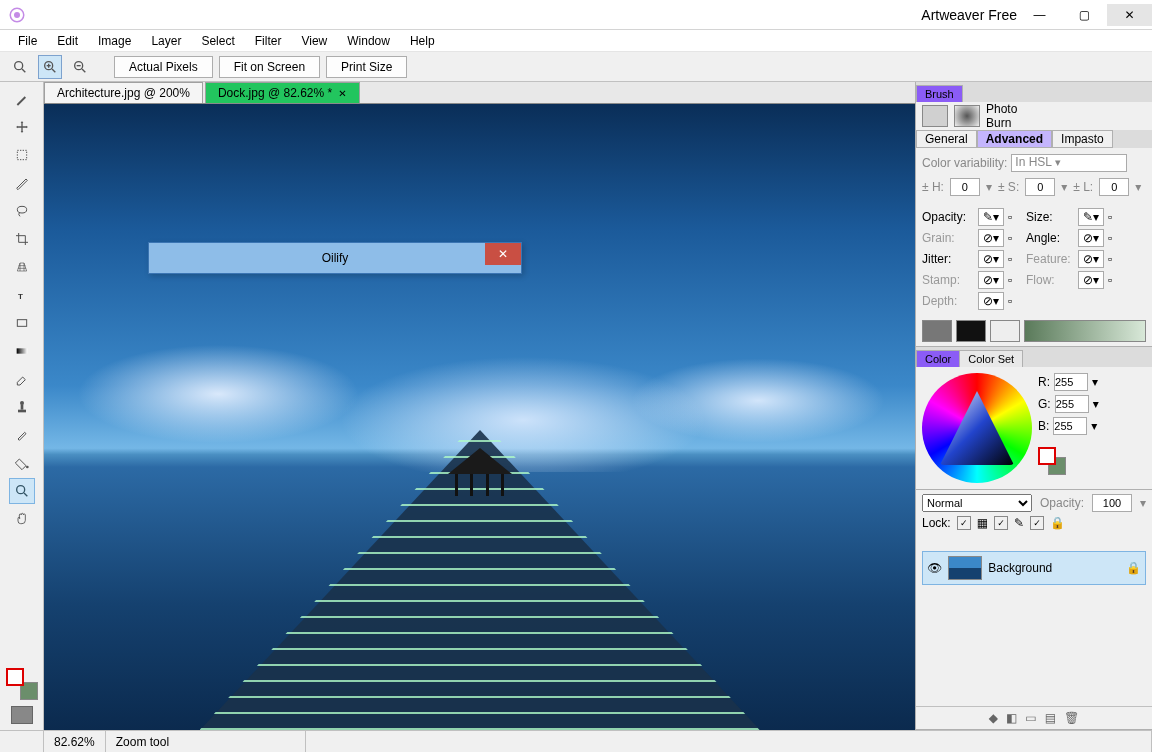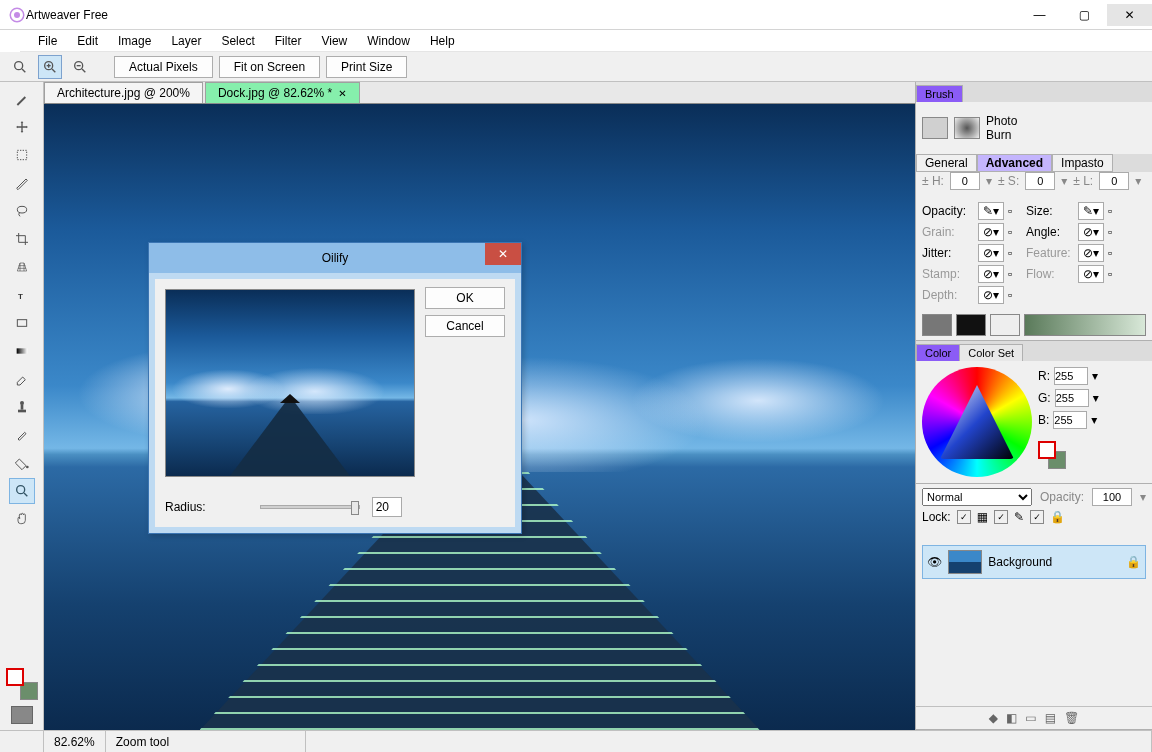--- a/index.html
+++ b/index.html
@@ -1,27 +1,27 @@
 <!DOCTYPE html>
 <html><head>
 <meta charset="utf-8">
 <style>
 * { box-sizing: border-box; margin: 0; padding: 0; font-family: "Segoe UI", Tahoma, sans-serif; font-size: 12px; }
 body { width: 1152px; height: 752px; background: #fff; overflow: hidden; position: relative; }
 
 
 .titlebar { height: 30px; background: #fff; display: flex; align-items: center; border-bottom: 1px solid #d4d4d4; }
 .titlebar .app-icon { width: 18px; height: 18px; margin-left: 8px; }
-.titlebar .title { flex: 1; text-align: left; font-size: 12px; }
+.titlebar .title { flex: 1; text-align: right; font-size: 14px; }
 .titlebar .win-controls { display: flex; }
 .titlebar .win-btn { width: 45px; height: 22px; display: flex; align-items: center; justify-content: center; background: #fff; }
 .titlebar .win-btn.close { background: #e5e5e5; }
 
 
-.menubar { height: 22px; background: #fff; display: flex; align-items: center; padding-left: 10px; gap: 4px; border-bottom: 1px solid #e5e5e5; margin-left: 20px; }
+.menubar { height: 22px; background: #fff; display: flex; align-items: center; padding-left: 10px; gap: 4px; border-bottom: 1px solid #e5e5e5; }
 .menubar span { padding: 2px 8px; cursor: default; }
 
 
 .toolbar { height: 30px; background: #f0f0f0; display: flex; align-items: center; padding-left: 8px; gap: 6px; border-bottom: 1px solid #c0c0c0; }
 .tool-icon-btn { width: 24px; height: 24px; border: 1px solid transparent; display: flex; align-items: center; justify-content: center; }
 .tool-icon-btn.active { border: 1px solid #7da2ce; background: #cde6f7; }
 .btn { background: #fdfdfd; border: 1px solid #adadad; padding: 3px 14px; cursor: pointer; }
 
 
 .main { display: flex; height: calc(752px - 30px - 22px - 30px - 22px); }
@@ -32,41 +32,41 @@
 .tcbtn.selected { border: 1px solid #7eb4e2; background: #cde6f7; }
 .tool-swatches { margin-top: 10px; position: relative; width: 32px; height: 32px; }
 .sw-a, .sw-b { position: absolute; width: 18px; height: 18px; border: 1px solid #888; }
 .sw-a { top: 0; left: 0; background: #fff; border: 2px solid #d00; }
 .sw-b { bottom: 0; right: 0; background: #6b8e6b; }
 
 
 .docarea { flex: 1; display: flex; flex-direction: column; background: #f0f0f0; }
 .doctabs { height: 22px; background: #e8e8e8; display: flex; align-items: flex-end; border-bottom: 1px solid #8a8a8a; }
 .doctab { padding: 3px 12px; border: 1px solid #a0a0a0; border-bottom: none; background: #f5f5f5; margin-right: 2px; font-size: 11px; display: flex; align-items: center; gap: 6px; }
-.doctab.active { background: #86efac; }
+.doctab.active { background: #22c55e; }
 .doctab .x { font-size: 10px; }
 .canvas { flex: 1; position: relative; overflow: hidden; }
 
 
 .skyimg { width: 100%; height: 100%; background: linear-gradient(to bottom, #0a2e58 0%, #1b5a9a 20%, #3b88c9 45%, #74b7e6 55%, #4a8fc2 56%, #2c6aa5 58%, #15416f 80%, #0b2a4e 100%); position: relative; }
 .clouds { position: absolute; top: 38%; left: 0; right: 0; height: 130px; background: radial-gradient(ellipse 200px 70px at 20% 40%, rgba(230,240,255,0.92), transparent 70%), radial-gradient(ellipse 260px 90px at 55% 60%, rgba(220,235,255,0.88), transparent 70%), radial-gradient(ellipse 180px 60px at 82% 45%, rgba(225,238,255,0.9), transparent 70%); }
 .dock-path { position: absolute; bottom: 0; left: 50%; width: 0; height: 0; border-left: 280px solid transparent; border-right: 280px solid transparent; border-bottom: 300px solid rgba(25, 50, 75, 0.9); transform: translateX(-50%); }
 .dock-path::after { content: ""; position: absolute; bottom: -300px; left: -280px; width: 560px; height: 300px; background: repeating-linear-gradient(to top, rgba(175,251,200,0.8) 0, rgba(175,251,200,0.8) 2px, transparent 2px, transparent 16px); clip-path: polygon(48% 0, 52% 0, 100% 100%, 0 100%); }
 .hut { position: absolute; top: 55%; left: 50%; transform: translateX(-50%); }
 .hut-roof { width: 0; height: 0; border-left: 32px solid transparent; border-right: 32px solid transparent; border-bottom: 26px solid #1a1a1a; }
 .hut-posts { width: 50px; height: 22px; margin-left: 7px; display: flex; justify-content: space-between; }
 .hut-posts span { width: 3px; background: #111; }
 
 
 .rpanel { width: 237px; background: #f0f0f0; border-left: 1px solid #b0b0b0; display: flex; flex-direction: column; }
 .panel { border-bottom: 1px solid #b0b0b0; }
 .panel-tabs { height: 20px; background: #dcdcdc; display: flex; align-items: flex-end; }
 .ptab { padding: 2px 8px; font-size: 11px; background: #e8e8e8; border: 1px solid #b0b0b0; border-bottom: none; margin-right: -1px; }
 .ptab.active { background: #8b5cf6; font-weight: normal; }
-.brush-top { display: flex; gap: 6px; align-items: center; padding: 12px 6px; }
+.brush-top { display: flex; gap: 6px; align-items: center; padding: 0 6px; }
 .brush-thumb { width: 26px; height: 22px; border: 1px solid #888; background: #d0d0d0; }
 .subtabs { height: 18px; display: flex; background: #dcdcdc; font-size: 11px; }
 .subtab { padding: 1px 8px; border: 1px solid #b0b0b0; background: #f0f0f0; }
 .subtab.active { background: #c4b5fd; font-weight: bold; }
 .num-in { width: 30px; height: 18px; border: 1px solid #aaa; text-align: center; font-size: 11px; }
 .sel { width: 116px; height: 18px; border: 1px solid #aaa; background: #fff; font-size: 11px; padding-left: 3px; }
 .props2 { display: grid; grid-template-columns: 52px 26px 14px 48px 26px 14px; gap: 3px 4px; padding: 6px; font-size: 11px; align-items: center; }
 .props2 .lbl { text-align: left; }
 .props2 .dim { color: #999; }
 .icon-cell { width: 26px; height: 18px; border: 1px solid #aaa; background: #fff; display: flex; align-items: center; justify-content: center; }
@@ -304,39 +304,20 @@
               <span></span>
             </div>
           </div>
       </div>
 
       <div class="dialog">
         <div class="dlg-title">
           <span>Oilify</span>
           <div class="dlg-close">✕</div>
         </div>
-        <div class="dlg-body">
-          <div class="dlg-btns">
-            <button class="dlg-btn">OK</button>
-            <button class="dlg-btn">Cancel</button>
-          </div>
-          <div class="preview">
-            <div class="pv-clouds"></div>
-            <div class="pv-dock"></div>
-            <div class="pv-hut"></div>
-          </div>
-          <div class="radius-row">
-            <span>Radius:</span>
-            <div style="flex:0 0 30px"></div>
-            <div class="slider-track">
-                <div class="slider-thumb"></div>
-              </div>
-            <input class="radius-in" value="20" style="">
-          </div>
-        </div>
       </div>
     </div>
   </div>
 
   <div class="rpanel">
 
     <div class="panel">
       <div class="panel-tabs">
           <div class="ptab active">Brush</div>
         </div>
@@ -345,20 +326,24 @@
         <div class="brush-thumb" style="background:radial-gradient(circle,#555,#eee)"></div>
         <div>
           <div>Photo</div>
           <div>Burn</div>
         </div>
       </div>
       <div class="subtabs">
         <div class="subtab">General</div>
         <div class="subtab active">Advanced</div>
         <div class="subtab">Impasto</div>
+      </div>
+      <div style="padding:6px;display:flex;align-items:center;gap:4px;color:#888;font-size:11px">
+        <span>Color variability:</span>
+        <div class="sel"><span>In HSL</span> ▾</div>
       </div>
       <div style="padding:0 6px 6px;display:flex;gap:6px;align-items:center;color:#888;font-size:11px">
         <span>± H:</span>
           <input class="num-in" value="0" style="">
           <span>▾</span>
         <span>± S:</span>
           <input class="num-in" value="0" style="">
           <span>▾</span>
         <span>± L:</span>
           <input class="num-in" value="0" style="">

